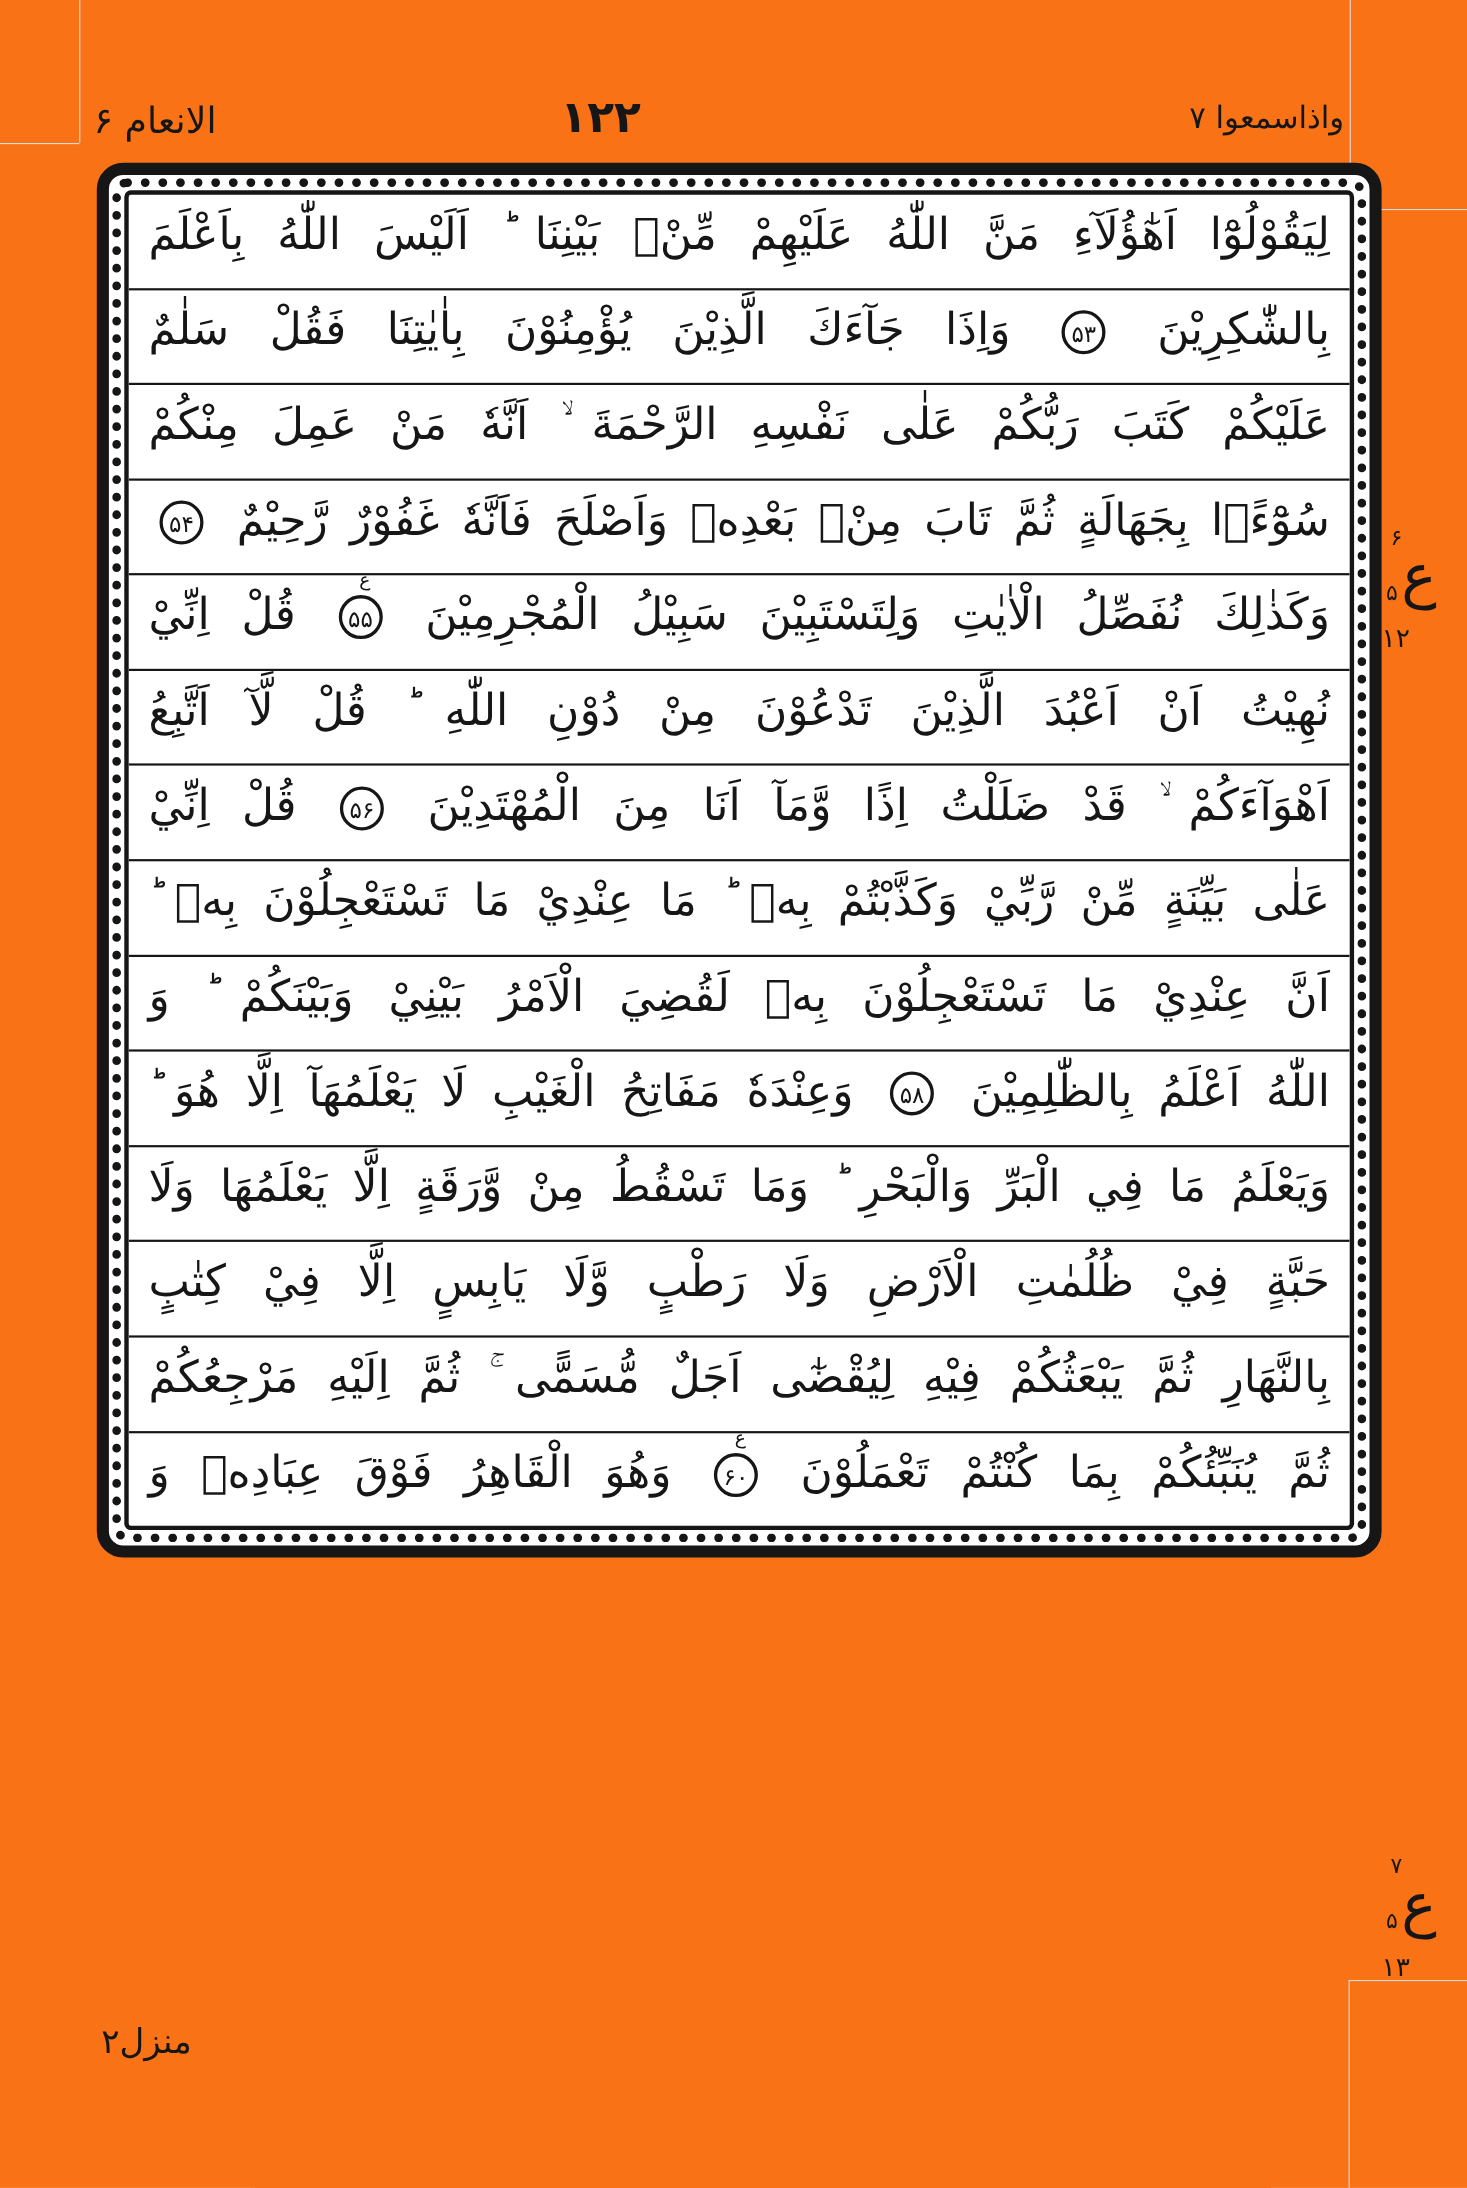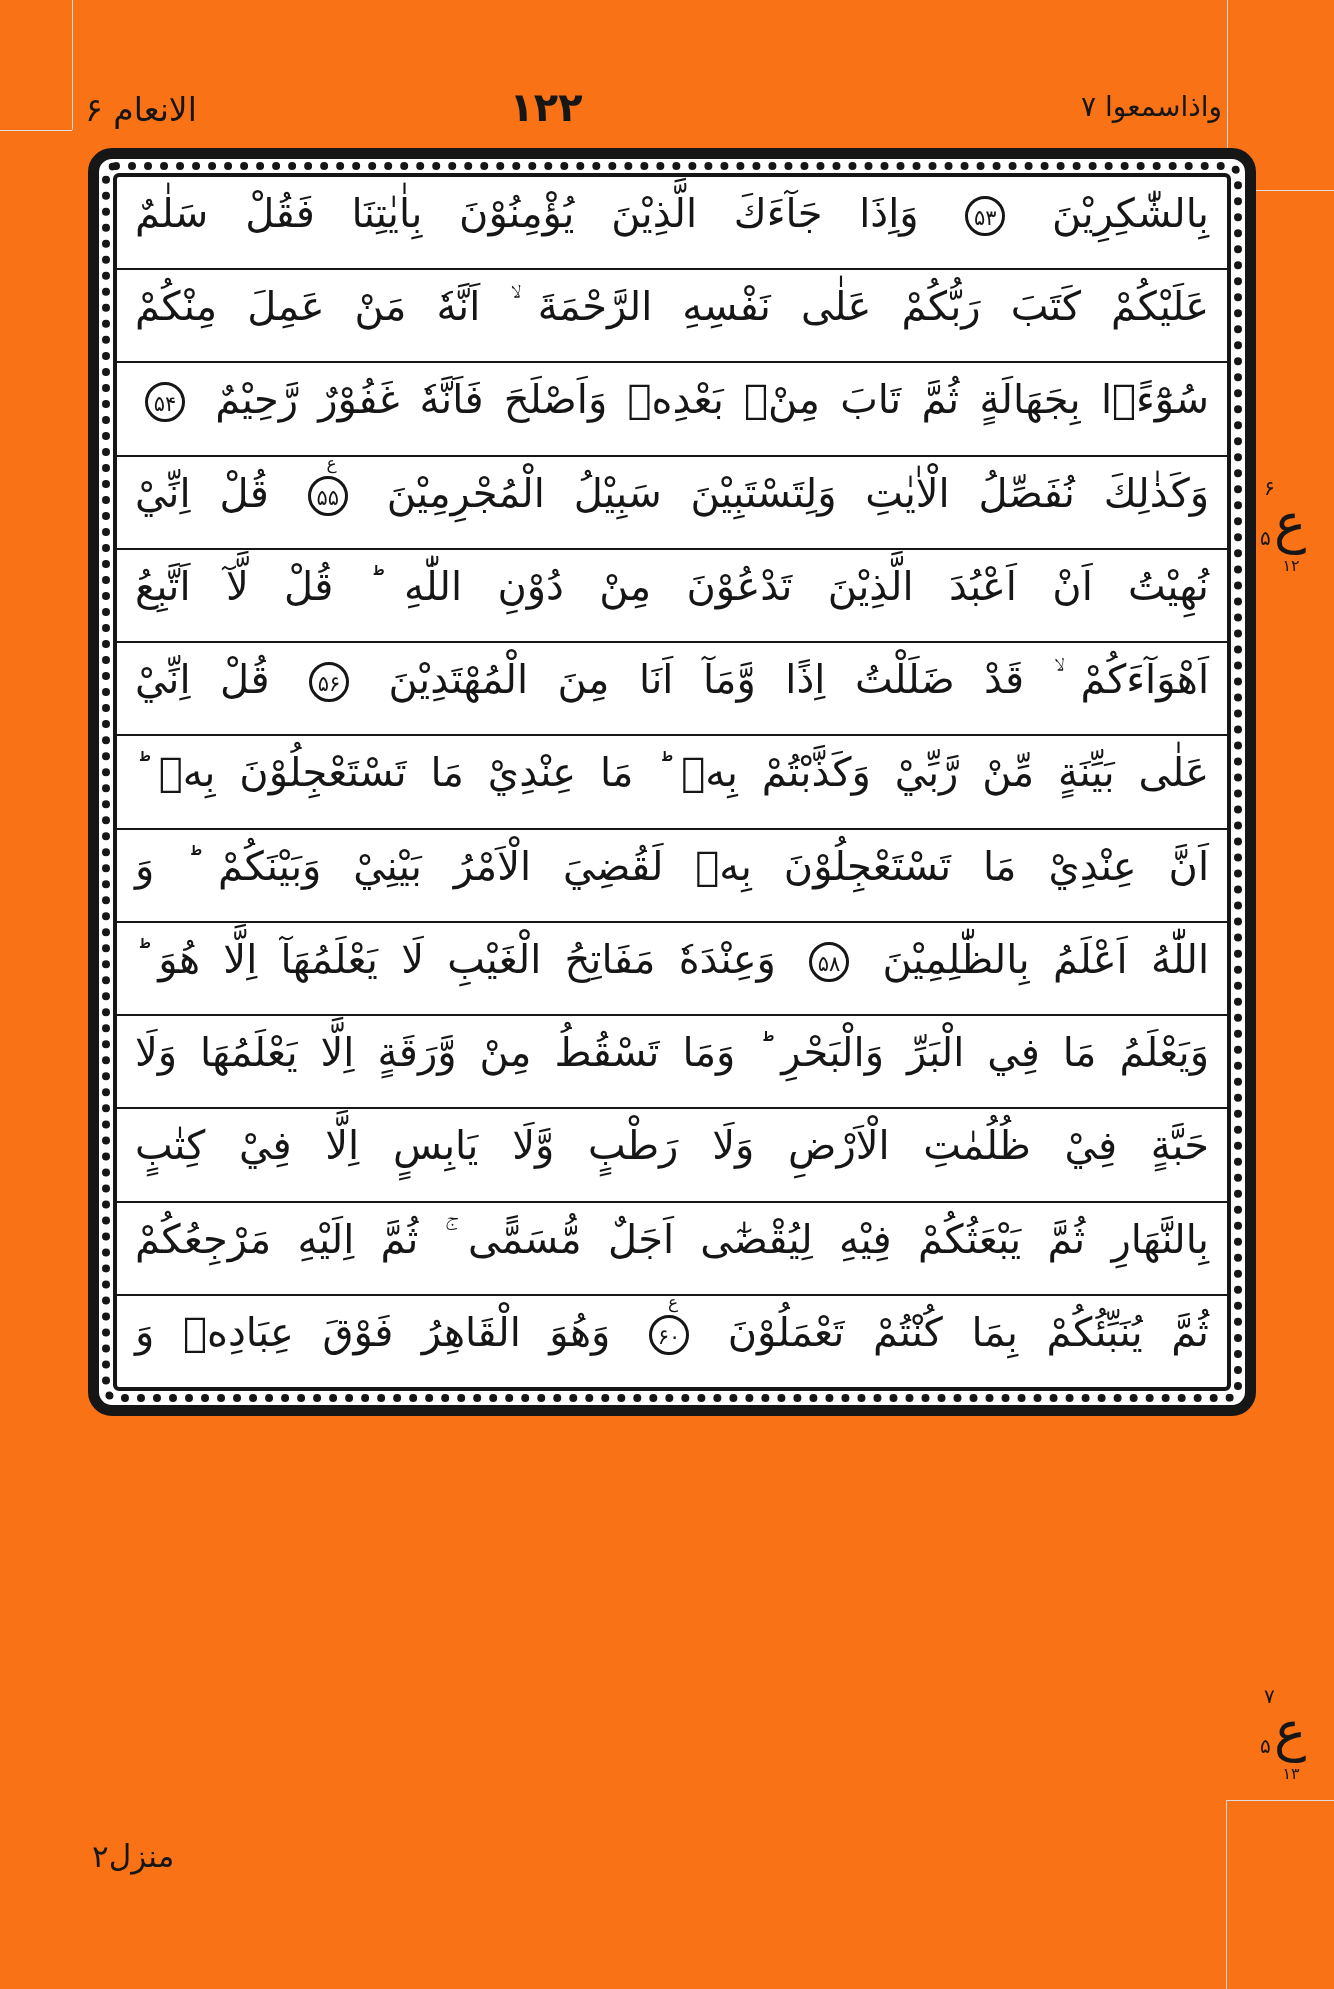--- a/index.html
+++ b/index.html
@@ -45,21 +45,21 @@
     text-align-last:center;box-sizing:border-box;}
   .ayah-badge .ruku-mark{position:absolute;top:-24px;right:8px;font-size:17px;line-height:1;}
 
   
   .ruku-marker{position:absolute;width:72px;text-align:center;direction:rtl;}
   .ruku-marker.m1{left:1254px;top:478px;}
   .ruku-marker.m2{left:1254px;top:1686px;}
   .rk-top{display:block;text-align:left;padding-left:10px;font-size:20px;line-height:1;}
   .rk-ain{display:block;font-size:54px;line-height:0.95;}
   .rk-mid{position:absolute;left:6px;top:48px;font-size:20px;}
-  .rk-bottom{display:block;text-align:center;padding-left:2px;font-size:16px;margin-top:7px;}
+  .rk-bottom{display:block;text-align:left;padding-left:2px;font-size:24px;margin-top:17px;}
 
   .manzil{position:absolute;left:92px;top:1838px;width:1168px;text-align:left;
     font-size:31px;}
 </style>
 </head>
 <body>
 
 <div class="screen">
 
   <div class="artifact v1"></div>
@@ -70,20 +70,21 @@
   <div class="artifact h3"></div>
 
   <div class="surah-label">الانعام ۶</div>
   <div class="page-number">۱۲۲</div>
   <div class="juz-label">واذاسمعوا ۷</div>
 
   <div class="frame">
     <div class="beads">
       <div class="inner">
         <div class="text-area">
+            <div class="line"><span class="ayah-text">لِيَقُوْلُوْٓا اَهٰٓؤُلَآءِ مَنَّ اللّٰهُ عَلَيْهِمْ مِّنْۢ بَيْنِنَا ؕ اَلَيْسَ اللّٰهُ بِاَعْلَمَ</span> </div>
             <div class="line"><span class="ayah-text">بِالشّٰكِرِيْنَ</span> <span class="ayah-badge">۵۳</span> <span class="ayah-text">وَاِذَا جَآءَكَ الَّذِيْنَ يُؤْمِنُوْنَ بِاٰيٰتِنَا فَقُلْ سَلٰمٌ</span> </div>
             <div class="line"><span class="ayah-text">عَلَيْكُمْ كَتَبَ رَبُّكُمْ عَلٰى نَفْسِهِ الرَّحْمَةَ ۙ اَنَّهٗ مَنْ عَمِلَ مِنْكُمْ</span> </div>
             <div class="line"><span class="ayah-text">سُوْٓءًۢا بِجَهَالَةٍ ثُمَّ تَابَ مِنْۢ بَعْدِهٖ وَاَصْلَحَ فَاَنَّهٗ غَفُوْرٌ رَّحِيْمٌ</span> <span class="ayah-badge">۵۴</span> </div>
             <div class="line"><span class="ayah-text">وَكَذٰلِكَ نُفَصِّلُ الْاٰيٰتِ وَلِتَسْتَبِيْنَ سَبِيْلُ الْمُجْرِمِيْنَ</span> <span class="ayah-badge">۵۵<span class="ruku-mark">ع</span></span> <span class="ayah-text">قُلْ اِنِّيْ</span> </div>
             <div class="line"><span class="ayah-text">نُهِيْتُ اَنْ اَعْبُدَ الَّذِيْنَ تَدْعُوْنَ مِنْ دُوْنِ اللّٰهِ ؕ قُلْ لَّآ اَتَّبِعُ</span> </div>
             <div class="line"><span class="ayah-text">اَهْوَآءَكُمْ ۙ قَدْ ضَلَلْتُ اِذًا وَّمَآ اَنَا مِنَ الْمُهْتَدِيْنَ</span> <span class="ayah-badge">۵۶</span> <span class="ayah-text">قُلْ اِنِّيْ</span> </div>
             <div class="line"><span class="ayah-text">عَلٰى بَيِّنَةٍ مِّنْ رَّبِّيْ وَكَذَّبْتُمْ بِهٖ ؕ مَا عِنْدِيْ مَا تَسْتَعْجِلُوْنَ بِهٖ ؕ</span> </div>
             <div class="line"><span class="ayah-text">اَنَّ عِنْدِيْ مَا تَسْتَعْجِلُوْنَ بِهٖ لَقُضِيَ الْاَمْرُ بَيْنِيْ وَبَيْنَكُمْ ؕ وَ</span> </div>
             <div class="line"><span class="ayah-text">اللّٰهُ اَعْلَمُ بِالظّٰلِمِيْنَ</span> <span class="ayah-badge">۵۸</span> <span class="ayah-text">وَعِنْدَهٗ مَفَاتِحُ الْغَيْبِ لَا يَعْلَمُهَآ اِلَّا هُوَ ؕ</span> </div>
             <div class="line"><span class="ayah-text">وَيَعْلَمُ مَا فِي الْبَرِّ وَالْبَحْرِ ؕ وَمَا تَسْقُطُ مِنْ وَّرَقَةٍ اِلَّا يَعْلَمُهَا وَلَا</span> </div>

